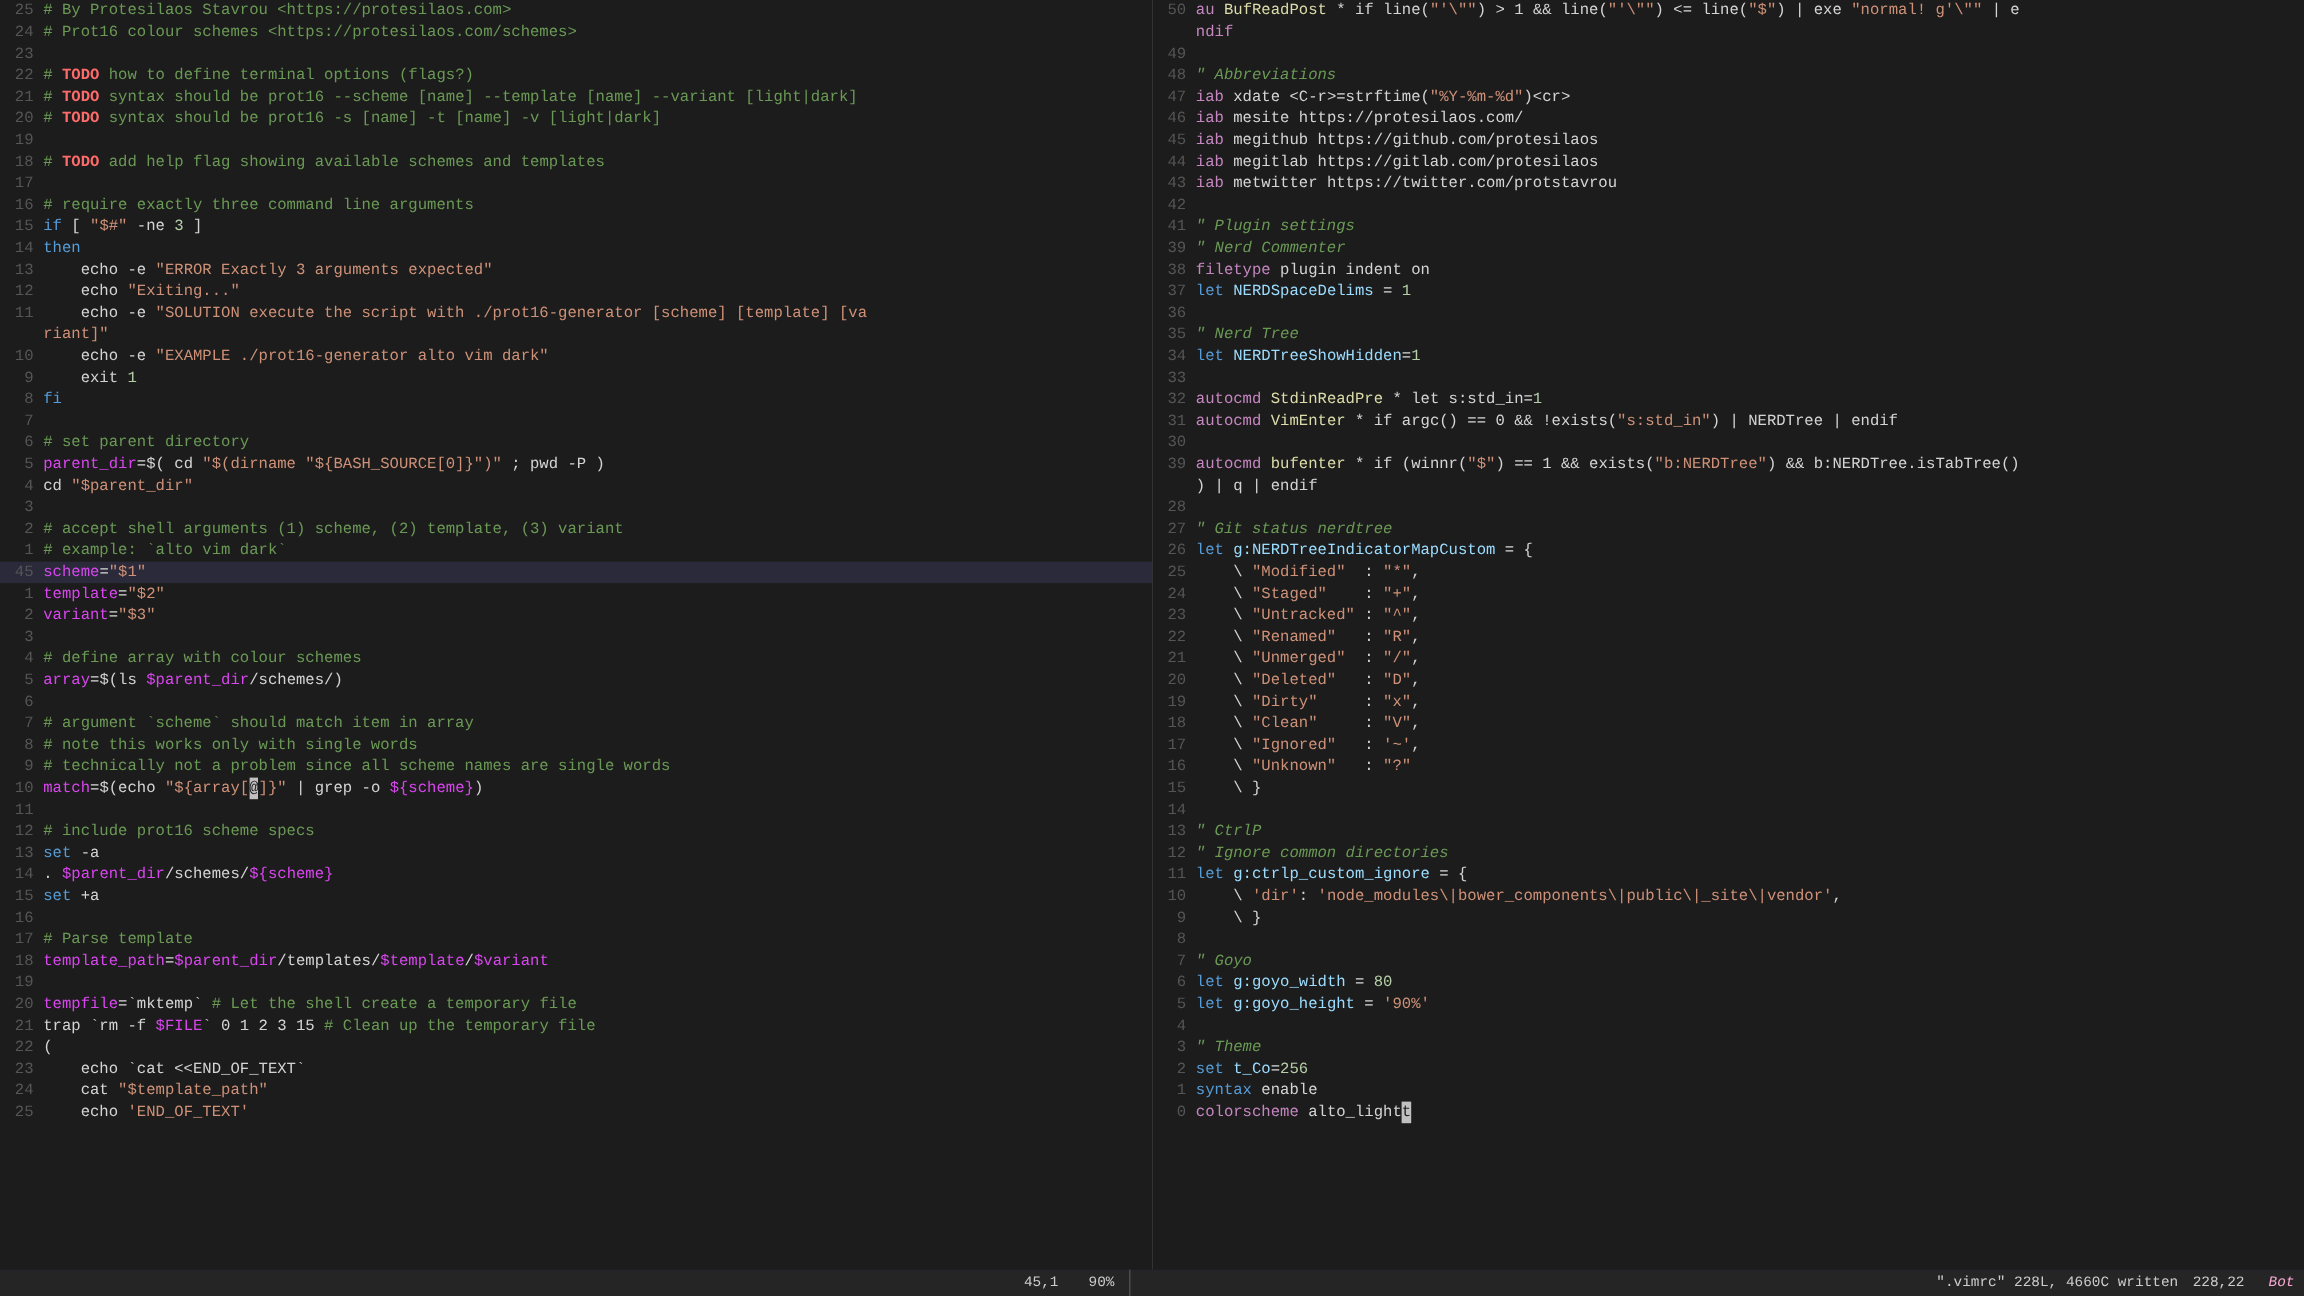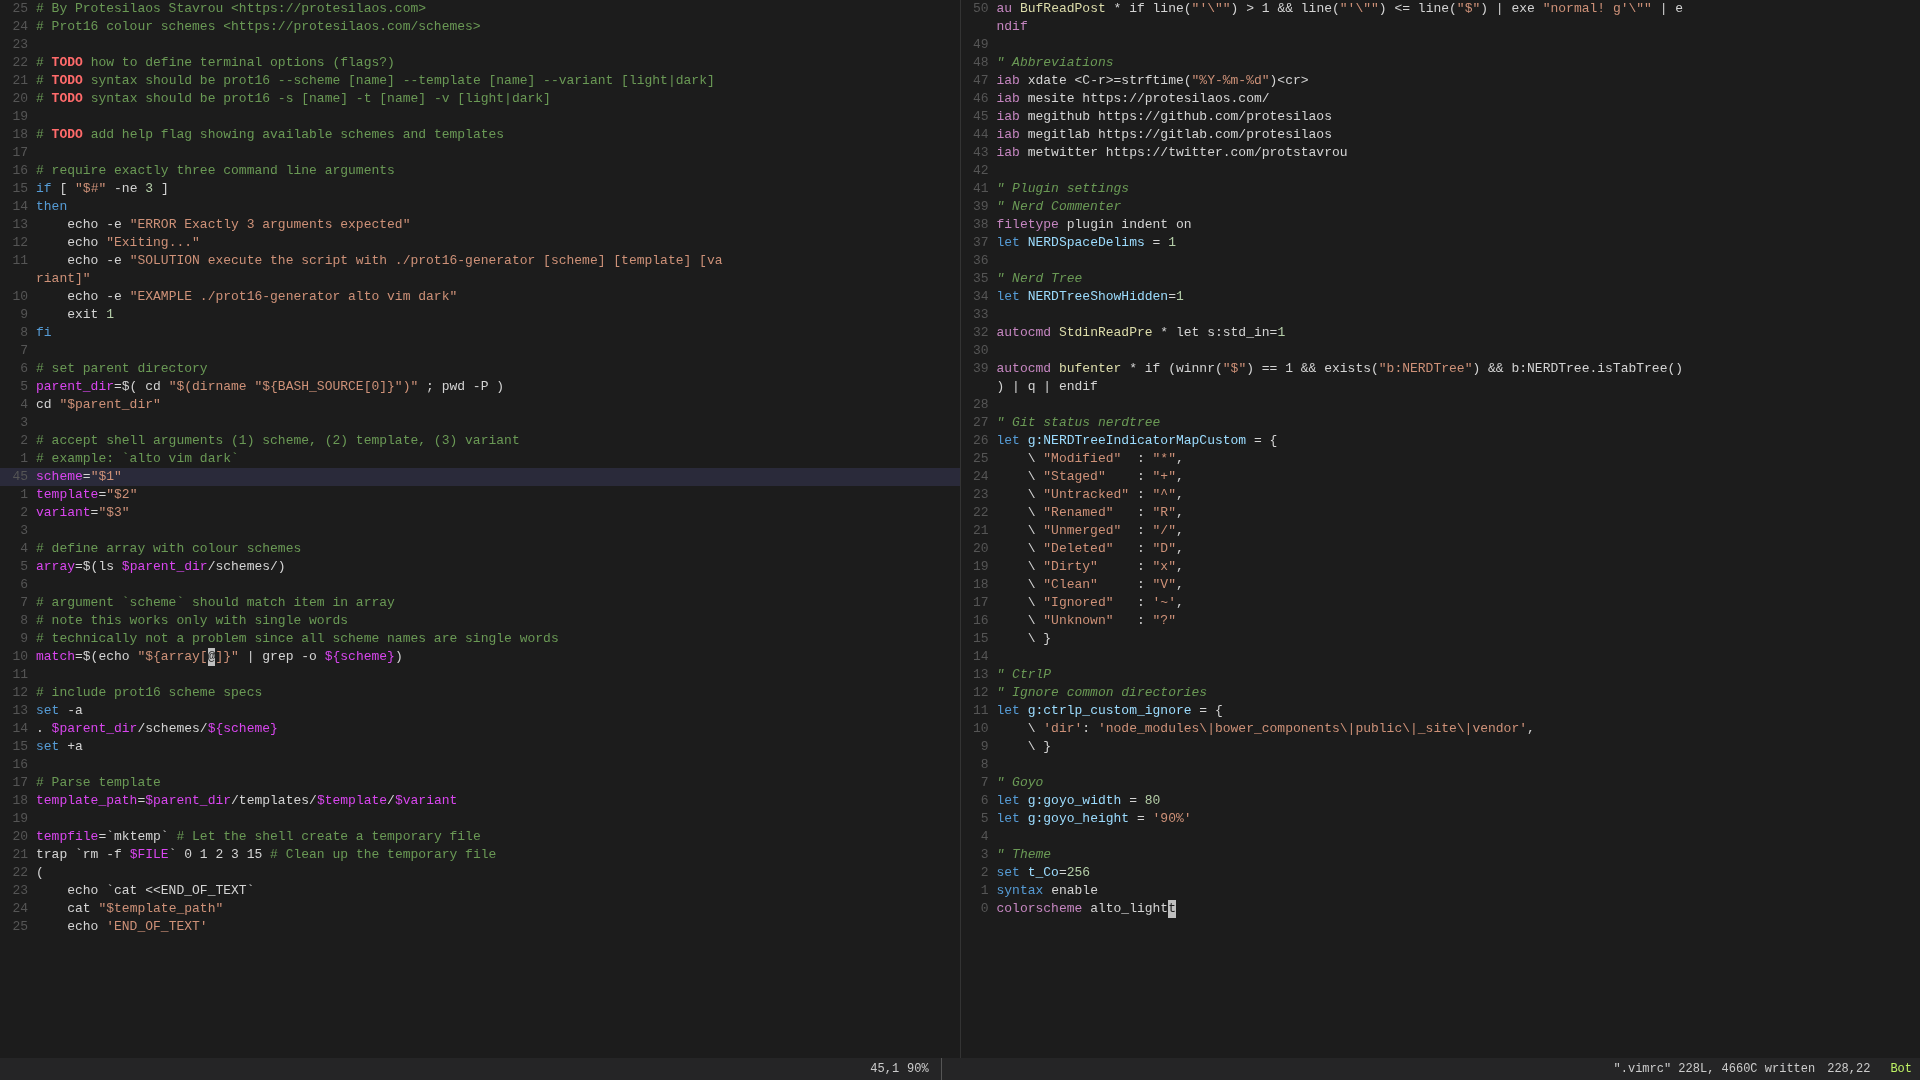--- a/index.html
+++ b/index.html
@@ -81,38 +81,39 @@
       display: flex;
       align-items: center;
       font-size: 12px;
       color: #ccc;
     }
     .sb-pane1 {
       flex: 1;
       display: flex;
       justify-content: flex-end;
       padding-right: 12px;
-      gap: 8px;
+      gap: 25px;
       align-items: center;
     }
     .sb-divider {
       width: 1px;
       background: #555;
       height: 100%;
     }
     .sb-pane2 {
       flex: 1;
       display: flex;
       justify-content: flex-end;
       padding-right: 12px;
       gap: 12px;
     }
     .sb-bot {
       padding: 0 8px;
-      color: #bef264;
+      color: #f9a8d4;
+      font-style: italic;
     }
   </style>
 </head>
 <body>
 
 <div class="editor-container">
 
   <div class="pane">
     <div class="code-area">
 
@@ -400,20 +401,24 @@
         <span class="line-num">34</span>
         <span class="line-content"><span class="c-vim-let">let</span> <span class="c-vim-var">NERDTreeShowHidden</span><span class="c-white">=</span><span class="c-vim-num">1</span></span>
       </div>
       <div class="line">
         <span class="line-num">33</span>
         <span class="line-content"></span>
       </div>
       <div class="line">
         <span class="line-num">32</span>
         <span class="line-content"><span class="c-vim-key">autocmd</span> <span class="c-vim-func">StdinReadPre</span> <span class="c-white">* let s:std_in=</span><span class="c-vim-num">1</span></span>
+      </div>
+      <div class="line">
+        <span class="line-num">31</span>
+        <span class="line-content"><span class="c-vim-key">autocmd</span> <span class="c-vim-func">VimEnter</span> <span class="c-white">* if argc() == 0 &amp;&amp; !exists(</span><span class="c-vim-string">"s:std_in"</span><span class="c-white">) | NERDTree | endif</span></span>
       </div>
       <div class="line">
         <span class="line-num">30</span>
         <span class="line-content"></span>
       </div>
       <div class="line">
         <span class="line-num">39</span>
         <span class="line-content"><span class="c-vim-key">autocmd</span> <span class="c-vim-func">bufenter</span> <span class="c-white">* if (winnr(</span><span class="c-vim-string">"$"</span><span class="c-white">) == 1 &amp;&amp; exists(</span><span class="c-vim-string">"b:NERDTree"</span><span class="c-white">) &amp;&amp; b:NERDTree.isTabTree()</span></span>
       </div>
       <div class="line">

